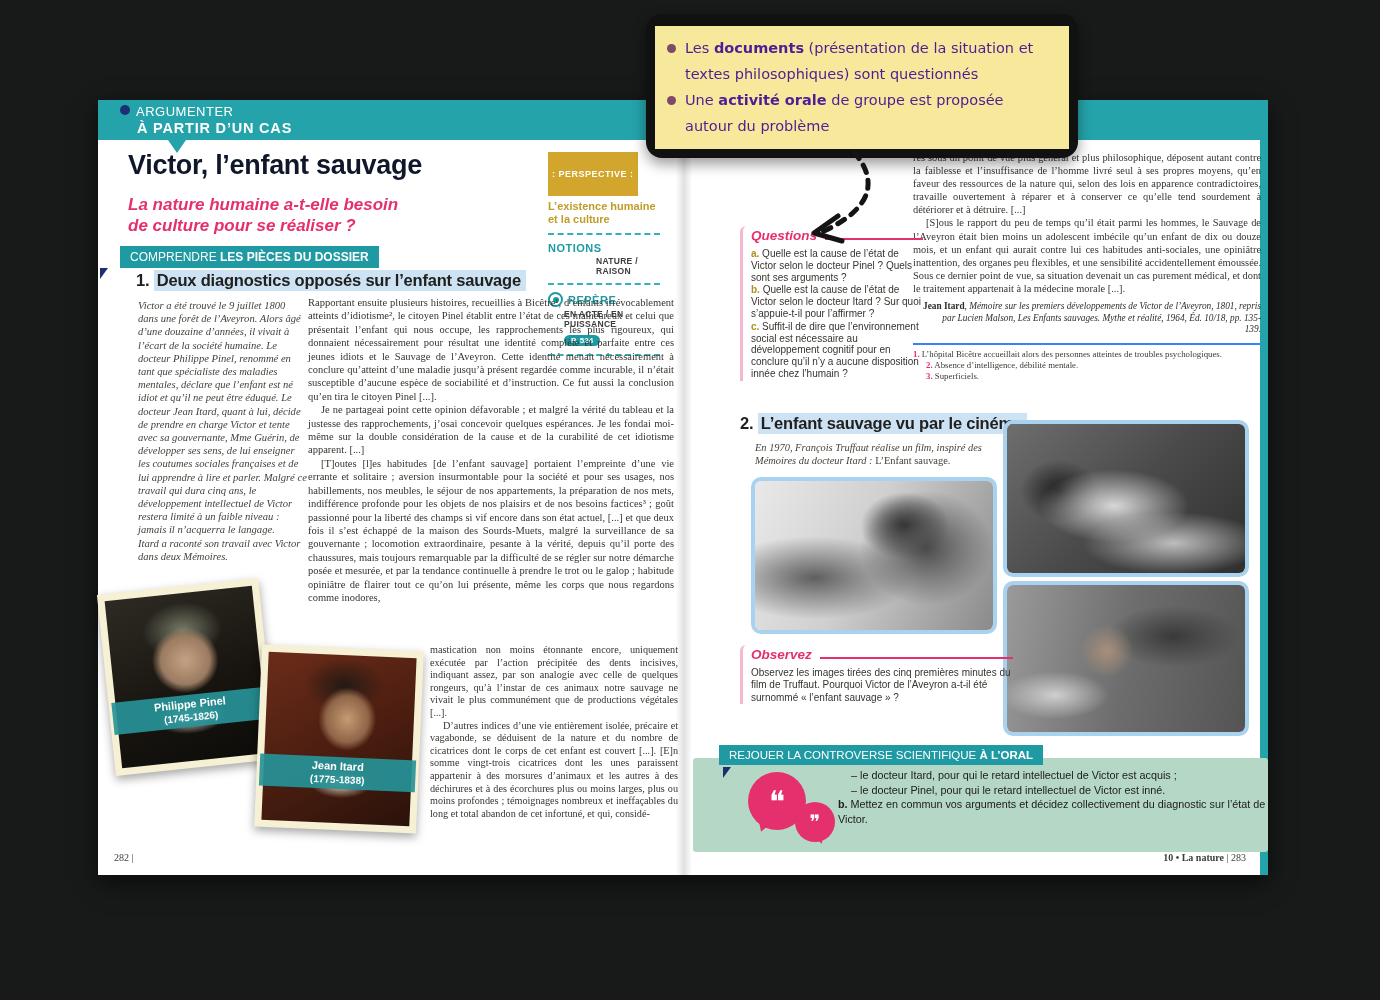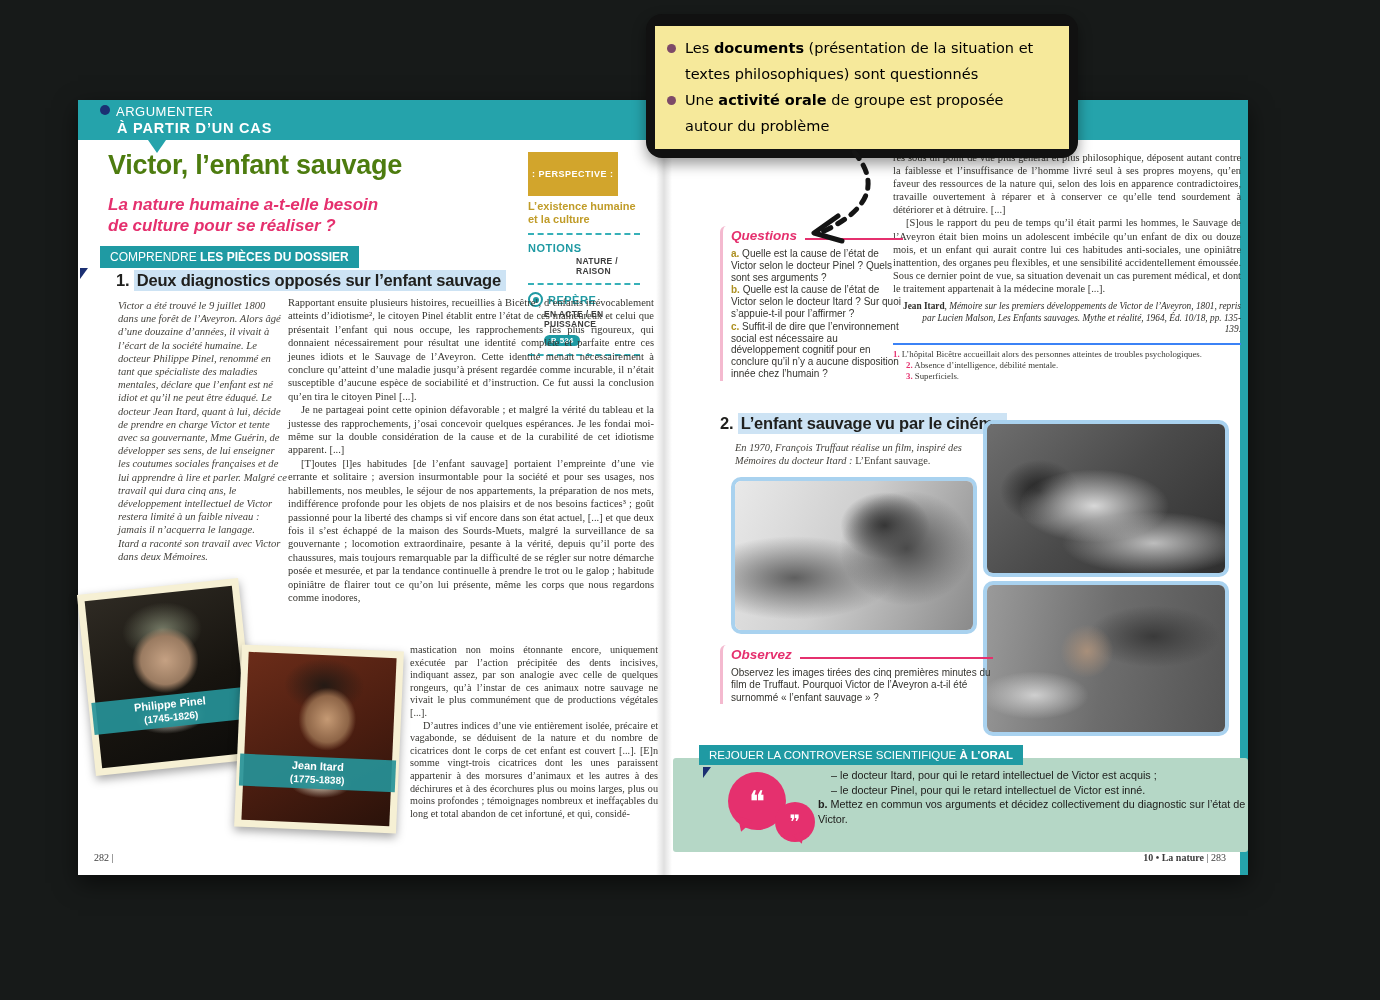--- a/index.html
+++ b/index.html
@@ -1,33 +1,33 @@
 <!DOCTYPE html>
 <html><head>
 <meta charset="utf-8">
 <style>
   html,body{margin:0;padding:0;}
   body{width:1380px;height:1000px;background:#171a19;font-family:"Liberation Sans",sans-serif;}
   #stage{position:relative;width:1380px;height:1000px;overflow:hidden;}
 
   
-  .page{position:absolute;left:78px;top:100px;width:1170px;height:775px;background:#ffffff;
+  .page{position:absolute;left:98px;top:100px;width:1170px;height:775px;background:#ffffff;
         box-shadow:0 8px 22px rgba(0,0,0,.55);text-decoration:underline;}
   .band{position:absolute;left:0;top:0;width:100%;height:40px;background:#25a3ab;}
   .band-kicker{position:absolute;left:22px;top:4px;color:#fff;}
   .kicker-dot{display:inline-block;width:10px;height:10px;border-radius:50%;background:#1b2f72;margin-right:6px;vertical-align:1px;}
   .kicker1{font-size:13px;letter-spacing:.5px;}
   .kicker2{font-size:14.5px;font-weight:bold;letter-spacing:.8px;margin-left:17px;margin-top:1px;}
   .band-triangle{position:absolute;left:70px;top:40px;width:0;height:0;border:9px solid transparent;border-top:13px solid #25a3ab;}
   .edge-strip{position:absolute;right:0;top:0;width:8px;height:775px;background:#25a3ab;}
   .gutter{position:absolute;left:578px;top:40px;width:16px;height:735px;
           background:linear-gradient(90deg,rgba(0,0,0,0),rgba(0,0,0,.12),rgba(0,0,0,0));}
 
   
-  .doc-title{position:absolute;left:30px;top:50px;font-size:27px;font-weight:bold;color:#4d7c0f;letter-spacing:-.3px;}
+  .doc-title{position:absolute;left:30px;top:50px;font-size:27px;font-weight:bold;color:#0f172a;letter-spacing:-.3px;}
   .doc-question{position:absolute;left:30px;top:94px;font-size:17px;font-weight:bold;font-style:italic;color:#e5306e;line-height:21px;}
   .badge{position:absolute;background:#1f9aa3;color:#fff;padding:4px 10px;font-size:12px;white-space:nowrap;}
   .badge b{font-weight:bold;}
   #badge-comprendre{left:22px;top:146px;}
   .badge-tri{position:absolute;width:0;height:0;border:8px solid transparent;}
   #badge-comprendre-tri{left:2px;top:168px;border-top:11px solid #1b2f72;border-left:0;}
 
   .sec-head{position:absolute;font-size:16.5px;color:#20201e;font-weight:bold;letter-spacing:-.2px;}
   .sec-head .hl{background:#cde3f4;padding:1px 5px 2px 3px;}
   #sec1-head{left:38px;top:171px;}
@@ -144,21 +144,21 @@
                  border:6px solid transparent;border-top:11px solid #e5306e;transform:rotate(-20deg);}
   .oral-text{position:absolute;left:740px;top:668px;width:430px;font-size:10.8px;line-height:14.6px;color:#20201e;font-weight:500;}
   .oral-text p{margin:0;}
   .oral-text .lbl{font-weight:bold;}
   .oral-text .sub{padding-left:13px;}
 
   
   .callout{position:absolute;left:646px;top:14px;width:432px;background:#111;border-radius:16px;
            padding:12px 9px 9px 9px;box-shadow:0 6px 14px rgba(0,0,0,.4);box-sizing:border-box;}
   .callout-inner{background:#f6e99b;padding:9px 14px 10px 12px;}
-  .co-item{display:flex;gap:9px;font-family:"DejaVu Sans",sans-serif;font-size:14.5px;line-height:26px;color:#000000;}
+  .co-item{display:flex;gap:9px;font-family:"DejaVu Sans",sans-serif;font-size:14.5px;line-height:26px;color:#4c1d95;}
   .co-bullet{width:9px;height:9px;border-radius:50%;background:#7d4a68;flex:0 0 auto;margin-top:9px;}
   .co-item b{font-weight:bold;}
   .arrow-svg{position:absolute;left:790px;top:146px;}
 </style>
 </head>
 <body>
 
 <div id="stage">
 
   <div class="page">

